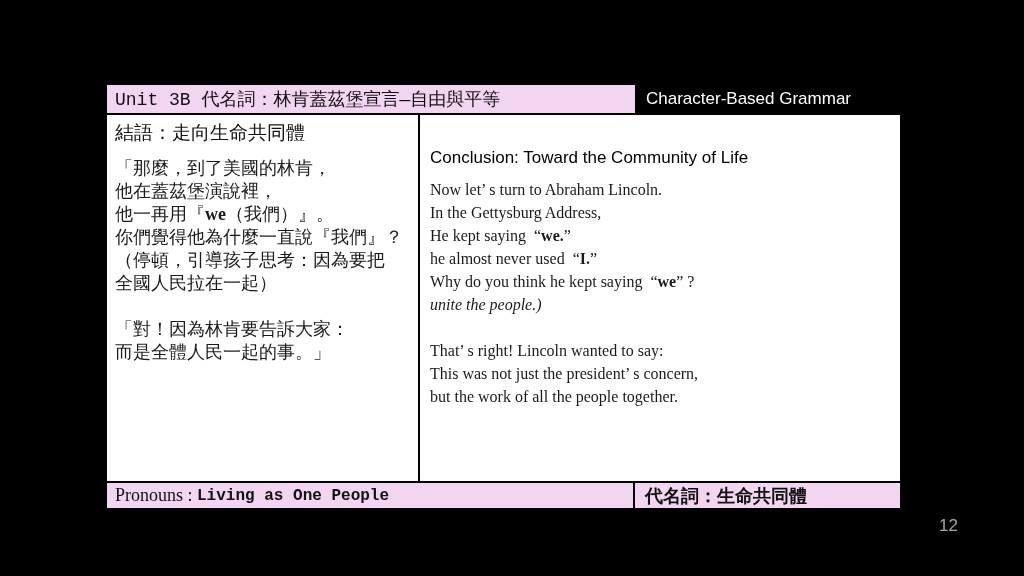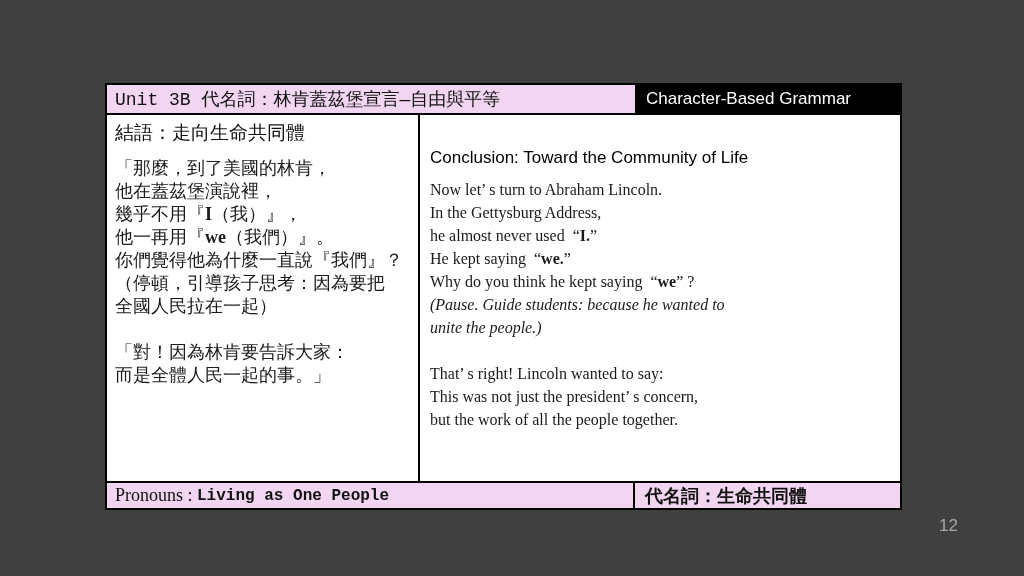--- a/index.html
+++ b/index.html
@@ -1,18 +1,18 @@
 <!DOCTYPE html>
 <html><head>
 <meta charset="utf-8">
 <style>
   * { margin:0; padding:0; box-sizing:border-box; }
   html,body { background:#fff; }
   .slide {
-    position:relative; width:1024px; height:576px; background:#404040;
+    position:relative; width:1024px; height:576px; background:#000000;
     overflow:hidden; font-family:"Liberation Sans", sans-serif; color:#111;
   }
   .grammar-table {
     position:absolute; left:105px; top:83px; width:797px; height:427px;
     border:2px solid #000; display:flex; flex-direction:column; background:#fff;
   }
   
   .row-header { flex:0 0 30px; display:flex; border-bottom:2px solid #000; }
   .cell-unit {
     width:528px; background:#F2D5F0; display:flex; align-items:center;
@@ -94,42 +94,40 @@
       </div>
     </div>
 
     <div class="row-body">
       <div class="cell-zh">
         <div class="zh-heading">結語：走向生命共同體</div>
         <div class="zh-text">
             <div class="para">
               <div class="tline"><span>「那麼，到了美國的林肯，</span></div>
               <div class="tline"><span>他在蓋茲堡演說裡，</span></div>
-              <div class="tline"><span>幾乎不用『</span><span class="b">I</span><span>（我）』，</span></div>
               <div class="tline"><span>他一再用『</span><span class="b">we</span><span>（我們）』。</span></div>
               <div class="tline"><span>你們覺得他為什麼一直說『我們』？</span></div>
               <div class="tline"><span>（停頓，引導孩子思考：因為要把</span></div>
               <div class="tline"><span>全國人民拉在一起）</span></div>
             </div>
             <div class="para">
               <div class="tline"><span>「對！因為林肯要告訴大家：</span></div>
               <div class="tline"><span>而是全體人民一起的事。」</span></div>
             </div>
           </div>
       </div>
       <div class="cell-en">
         <div class="en-heading">Conclusion: Toward the Community of Life</div>
         <div class="en-text">
             <div class="para">
               <div class="tline"><span>Now let’ s turn to Abraham Lincoln.</span></div>
               <div class="tline"><span>In the Gettysburg Address,</span></div>
+              <div class="tline"><span>He kept saying  “</span><span class="b">we.</span><span>”</span></div>
               <div class="tline"><span>he almost never used  “</span><span class="b">I.</span><span>”</span></div>
-              <div class="tline"><span>He kept saying  “</span><span class="b">we.</span><span>”</span></div>
               <div class="tline"><span>Why do you think he kept saying  “</span><span class="b">we</span><span>” ?</span></div>
-              <div class="tline"><span class="i">(Pause. Guide students: because he wanted to</span></div>
               <div class="tline"><span class="i">unite the people.)</span></div>
             </div>
             <div class="para">
               <div class="tline"><span>That’ s right! Lincoln wanted to say:</span></div>
               <div class="tline"><span>This was not just the president’ s concern,</span></div>
               <div class="tline"><span>but the work of all the people together.</span></div>
             </div>
           </div>
       </div>
     </div>

